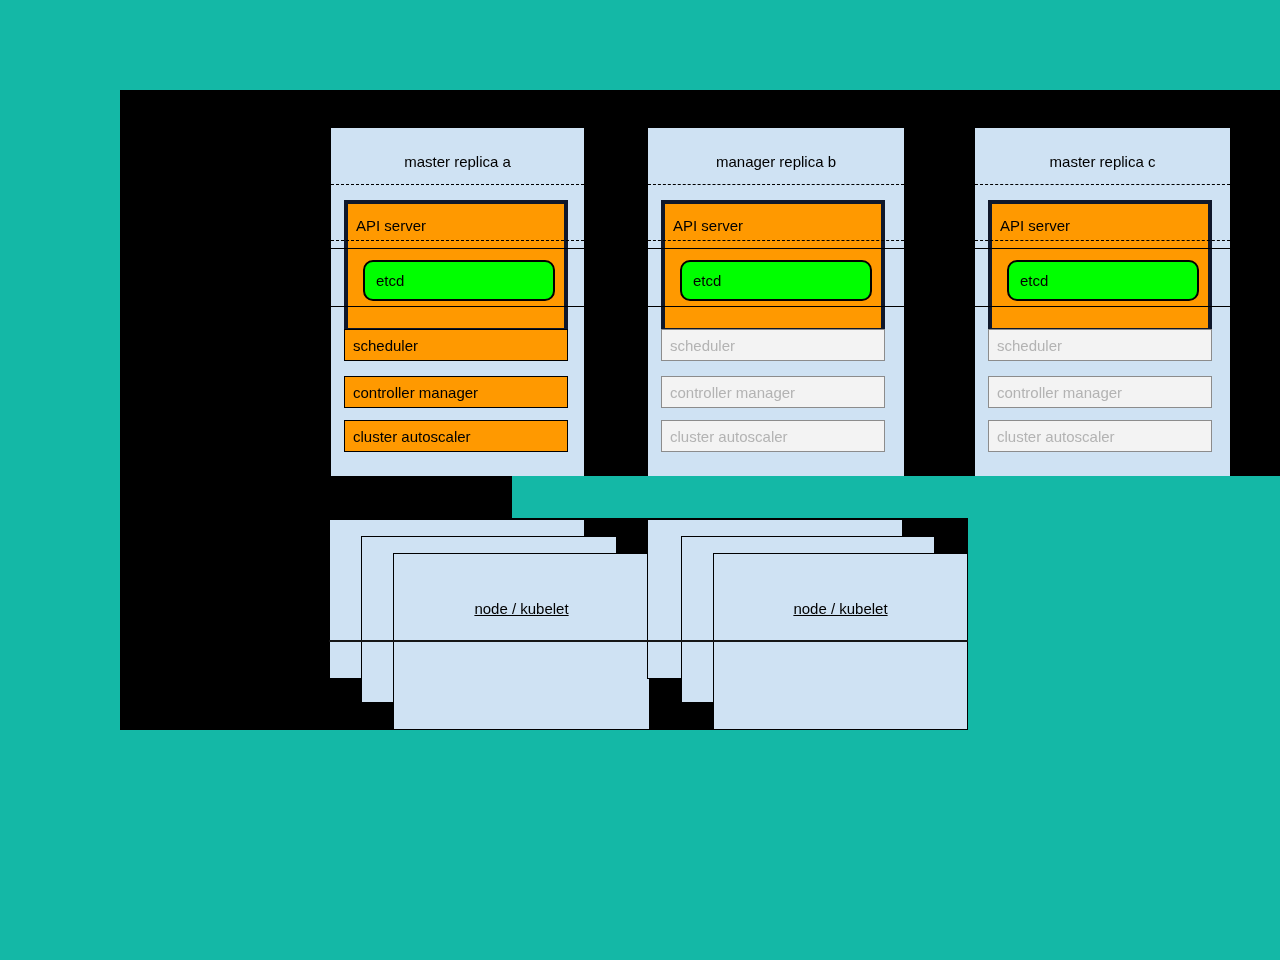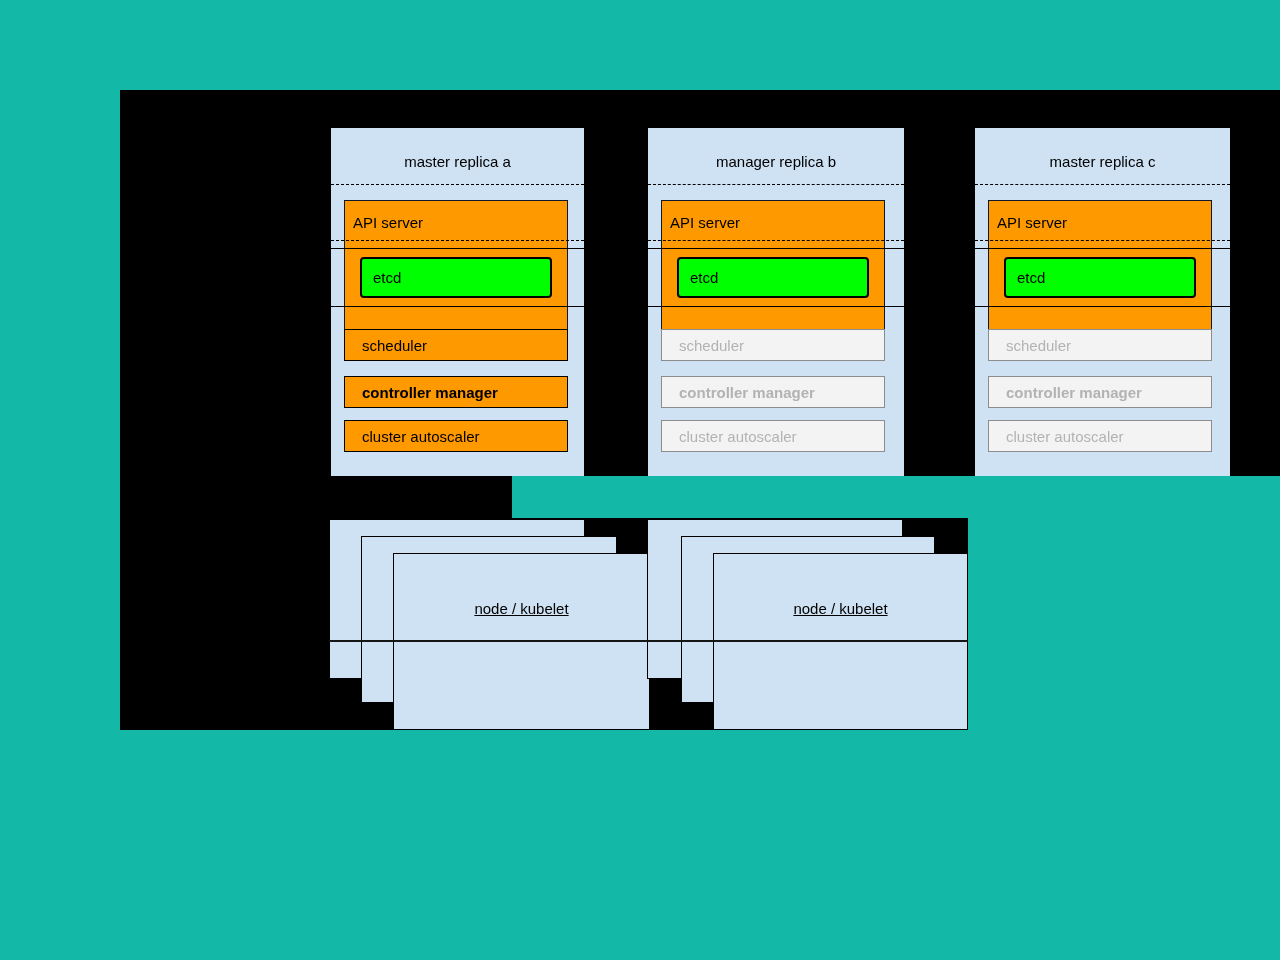--- a/index.html
+++ b/index.html
@@ -21,29 +21,29 @@
   .bg2{left:120px;top:476px;width:392px;height:42px;}
   .bg3{left:120px;top:518px;width:848px;height:212px;}
 
   .panel{position:absolute;top:128px;height:348px;background:var(--panel-blue);}
   .panel .title{position:absolute;top:25px;left:0;right:0;text-align:center;font-size:15px;}
   .hline{position:absolute;left:0;right:0;height:0;border-top:1px dashed #000;z-index:5;}
   .hline.solid{border-top-style:solid;}
   .t56{top:56px;}.t112{top:112px;}.t120{top:120px;}.t178{top:178px;}
 
   .api{position:absolute;left:13px;top:72px;width:224px;height:132px;box-sizing:border-box;
-       background:var(--active-orange);border:1px solid #0f172a;z-index:1;}
+       background:var(--active-orange);border:4px solid #0f172a;z-index:1;}
   .api .lbl{position:absolute;left:8px;top:13px;font-size:15px;}
   .etcd{position:absolute;left:15px;top:56px;width:192px;height:41px;box-sizing:border-box;
-        background:var(--etcd-green);border:2px solid #000;border-radius:4px;
+        background:var(--etcd-green);border:2px solid #000;border-radius:10px;
         display:flex;align-items:center;padding-left:11px;font-size:15px;z-index:6;}
   .comp{position:absolute;left:13px;width:224px;height:32px;box-sizing:border-box;
         background:var(--active-orange);border:1px solid #000;
-        display:flex;align-items:center;padding-left:17px;font-size:15px;z-index:2;}
-  .c1{top:201px;}.c2{top:248px;font-weight:bold;}.c3{top:292px;}
+        display:flex;align-items:center;padding-left:8px;font-size:15px;z-index:2;}
+  .c1{top:201px;}.c2{top:248px;}.c3{top:292px;}
   .comp.inactive{background:var(--inactive-fill);border:1.5px solid var(--inactive-border);
         color:var(--inactive-text);}
 
   .node{position:absolute;background:var(--panel-blue);border:1px solid #000;box-sizing:border-box;}
   .node-label{position:absolute;top:600px;height:16px;text-align:center;font-size:15px;z-index:5;text-decoration:underline;}
   .split-line{position:absolute;left:329px;top:640px;width:639px;height:2px;background:#161616;z-index:4;}
 </style>
 </head>
 <body>
 

